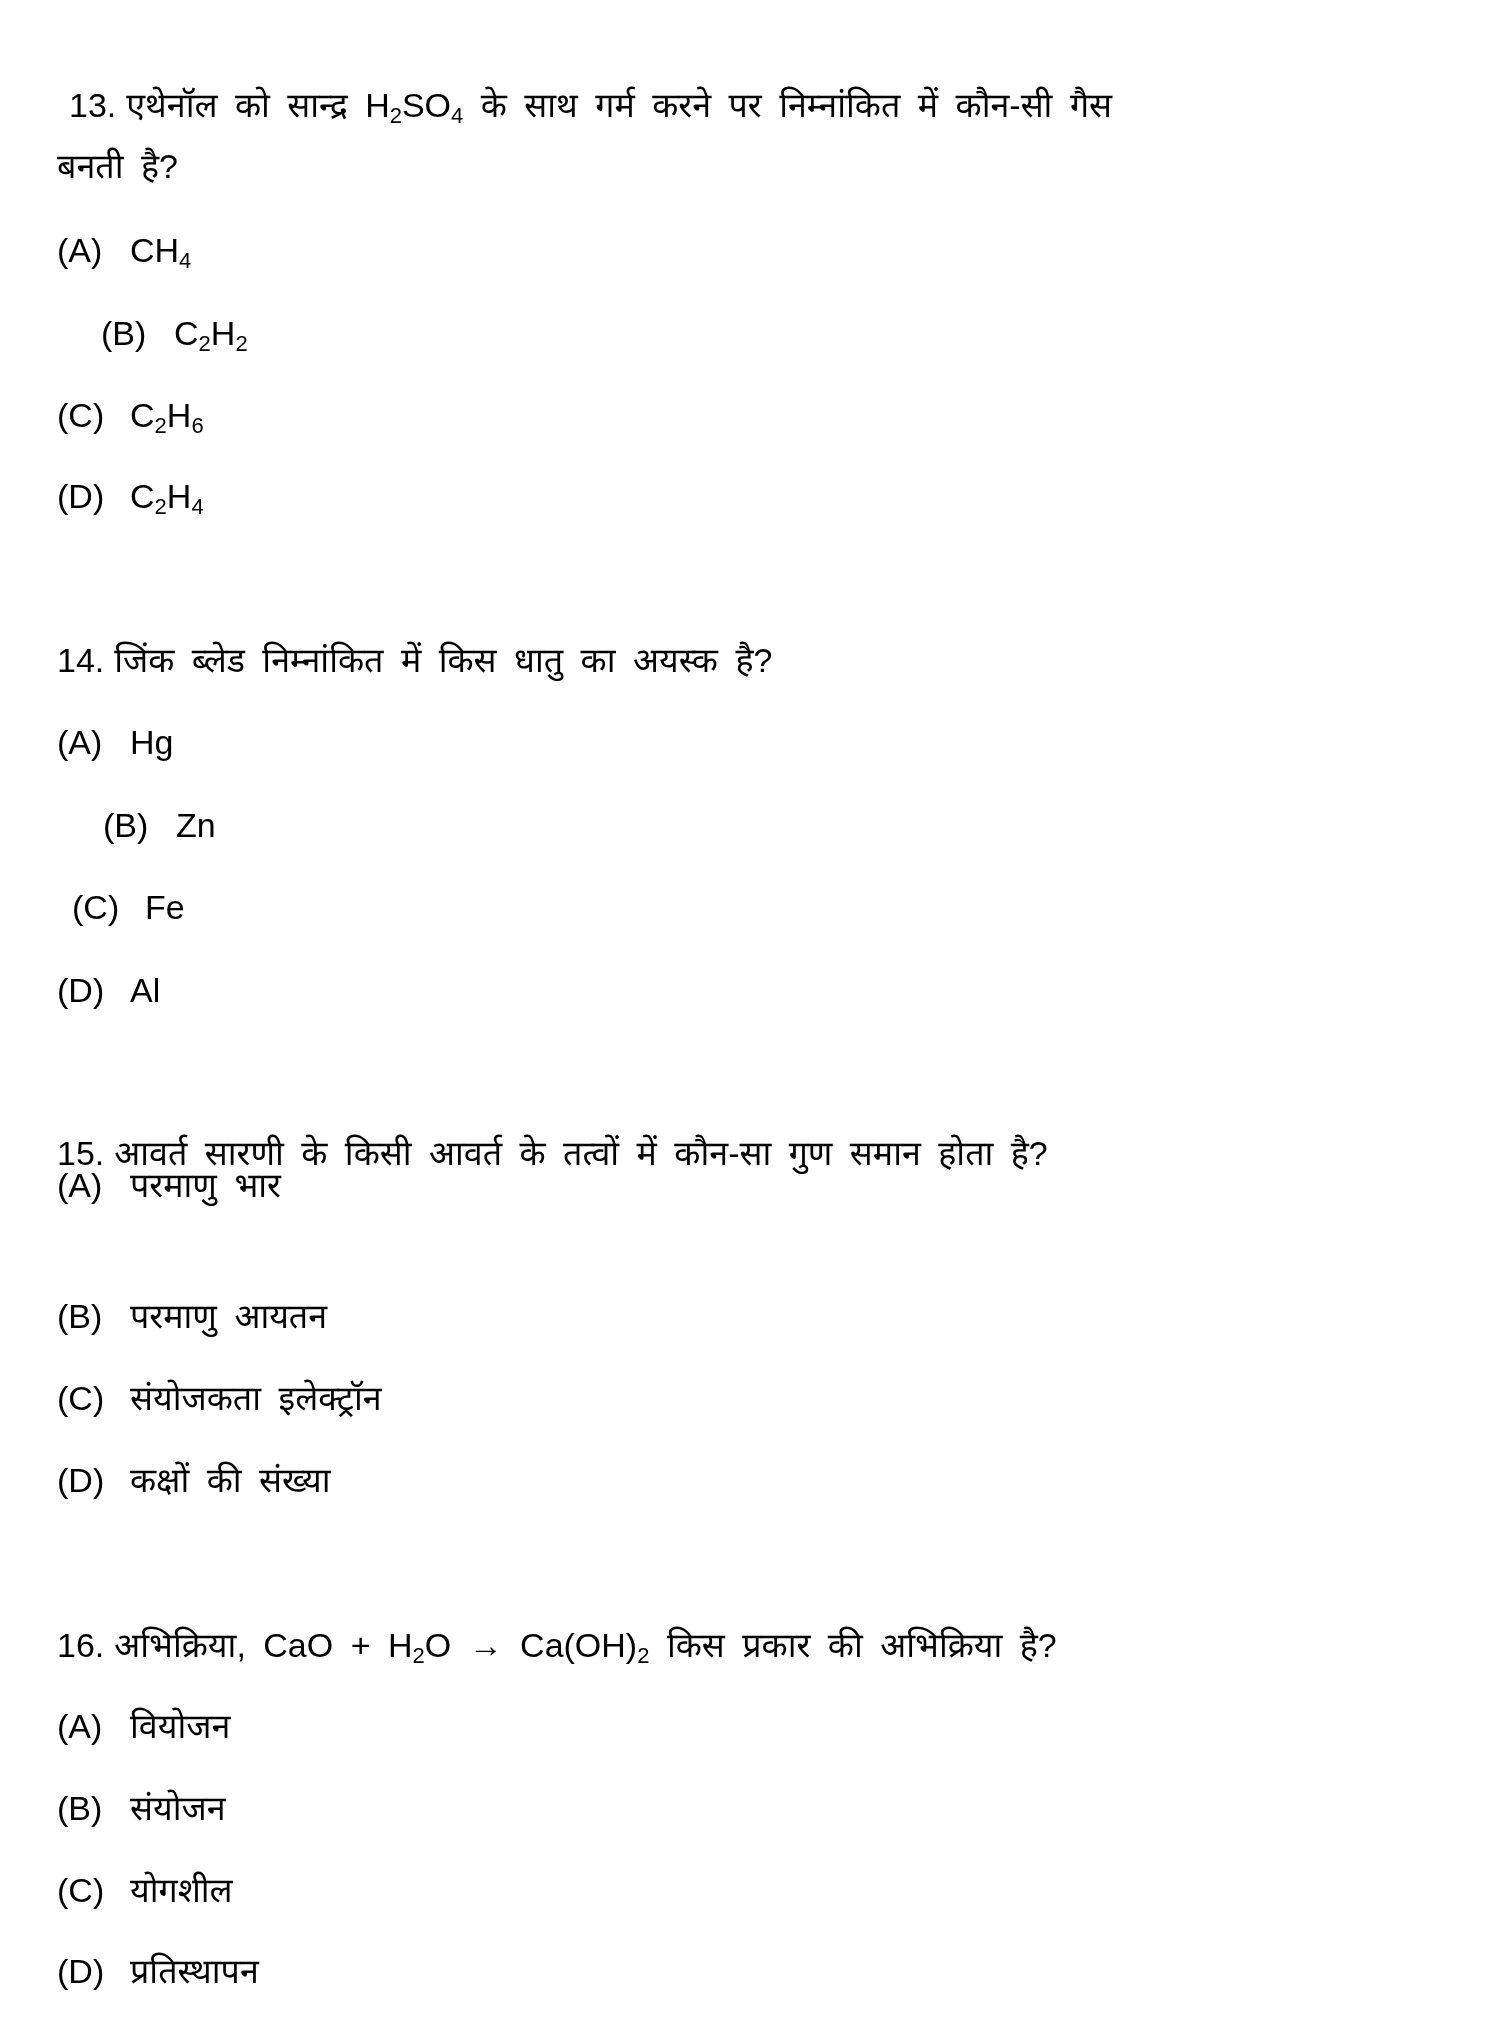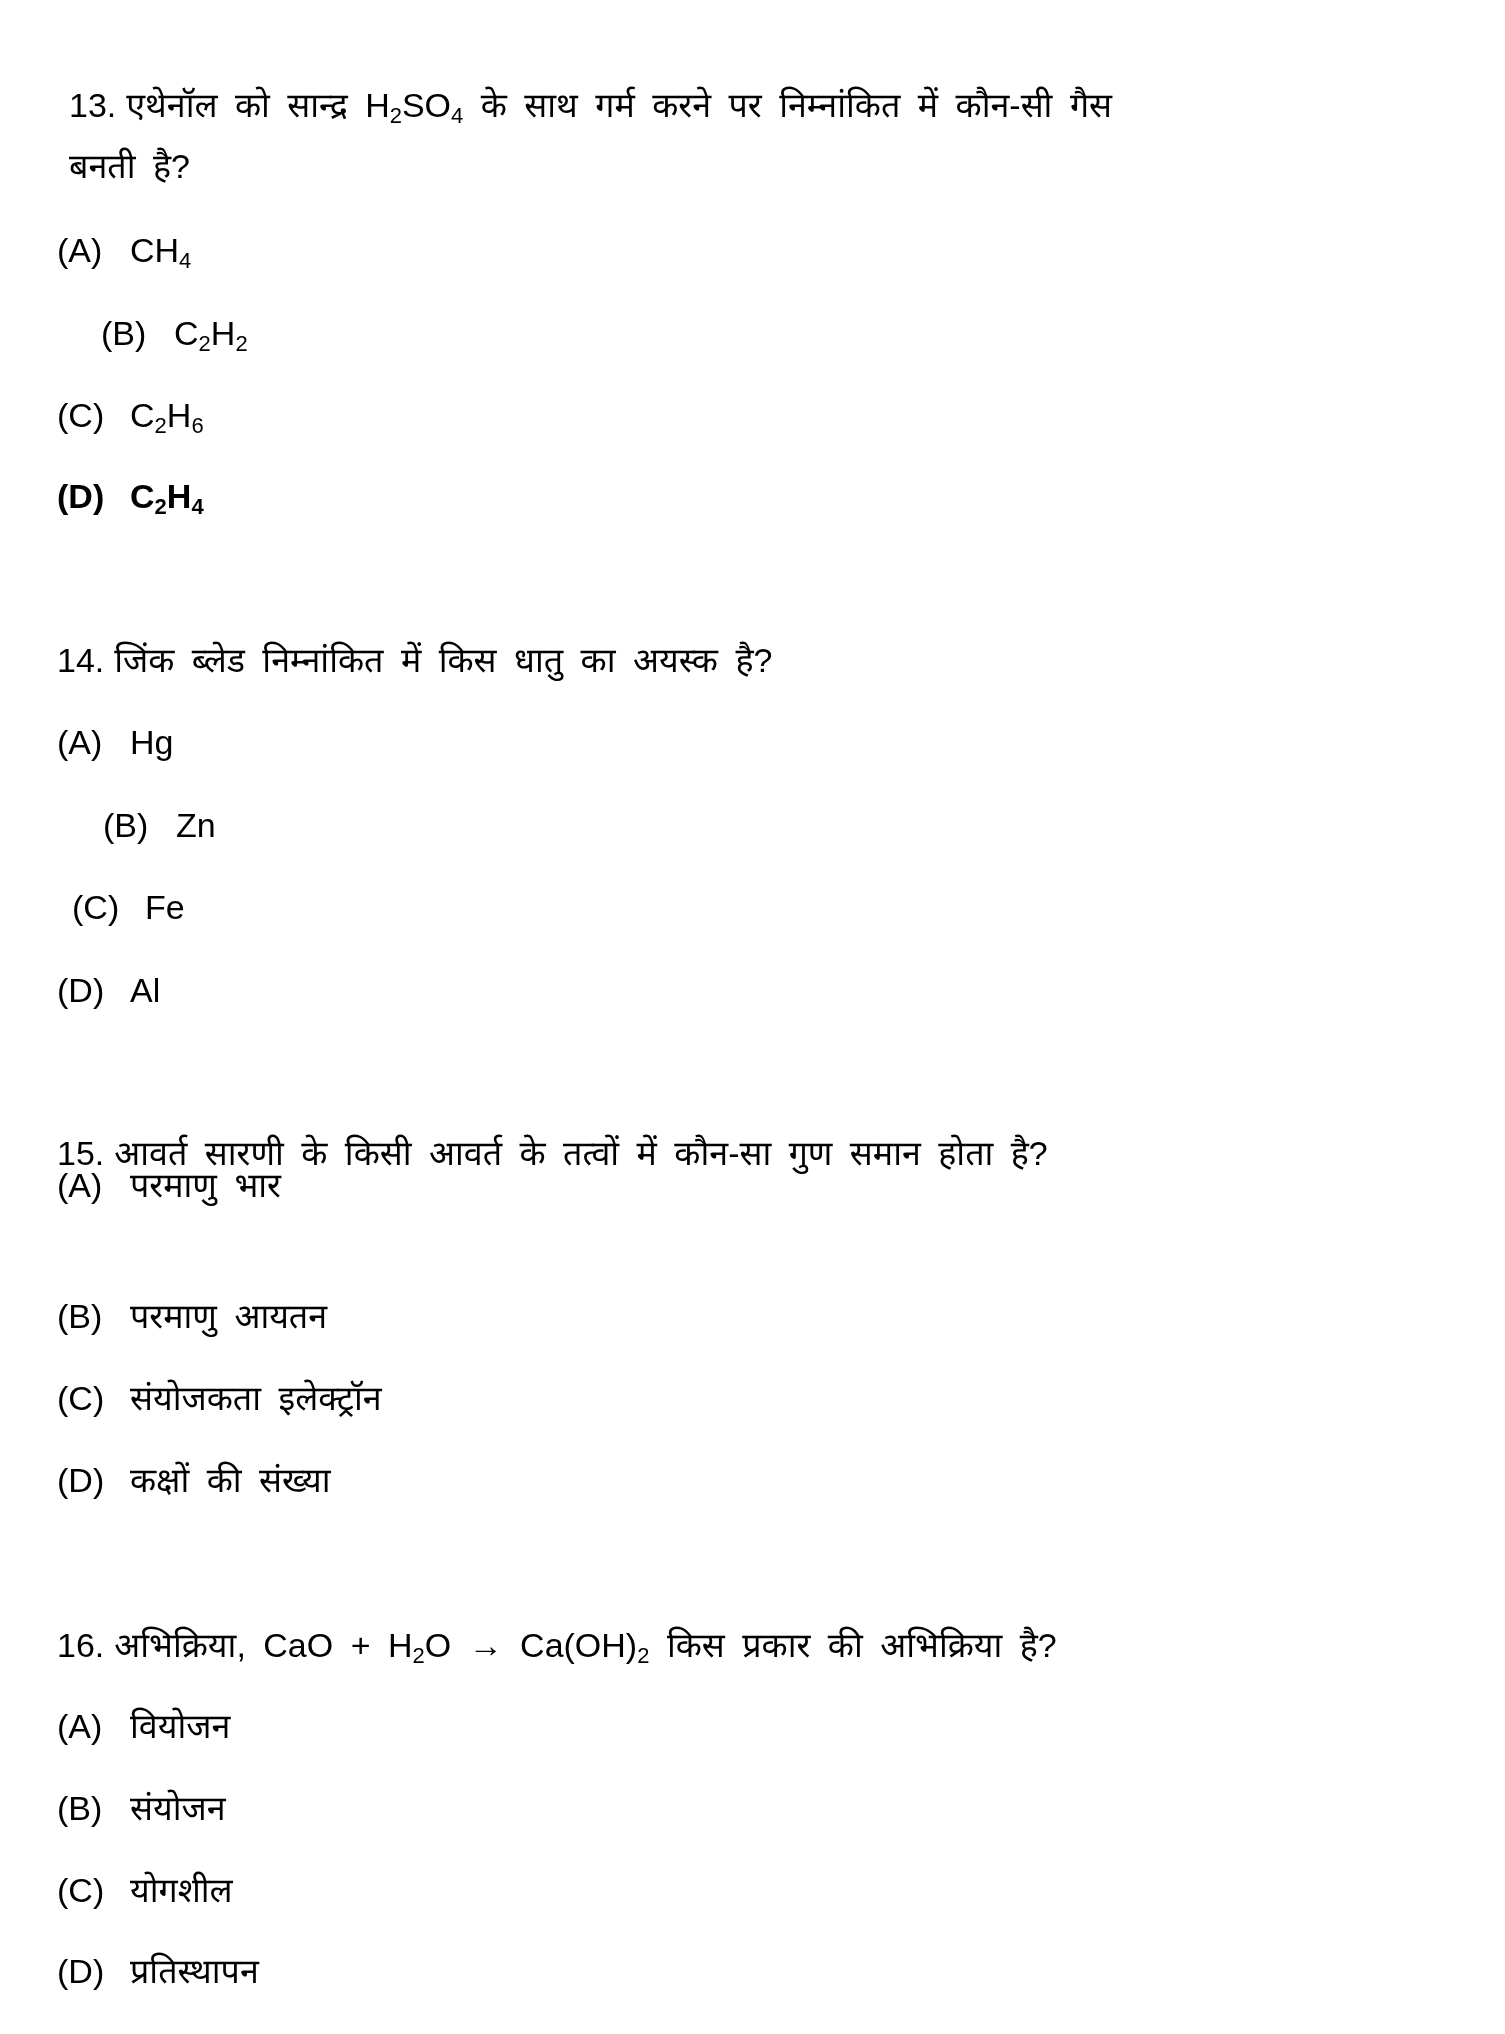--- a/index.html
+++ b/index.html
@@ -33,32 +33,32 @@
     vertical-align: -6px;
   }
 </style>
 </head>
 <body>
 
 <div>
   <div class="line" style="top:88px;margin-left:12px;">
     <span class="qnum">13.</span><span>एथेनॉल को सान्द्र H</span><sub>2</sub><span>SO</span><sub>4</sub><span> के साथ गर्म करने पर निम्नांकित में कौन-सी गैस</span>
   </div>
-  <div class="line" style="top:149px;margin-left:12px;">बनती है?</div>
+  <div class="line" style="top:149px;">बनती है?</div>
 
   <div class="line" style="top:233px;">
     <span class="opt-label">(A)</span><span class="opt-text"><span>CH</span><sub>4</sub></span>
   </div>
   <div class="line" style="top:316px;margin-left:44px;">
     <span class="opt-label">(B)</span><span class="opt-text"><span>C</span><sub>2</sub><span>H</span><sub>2</sub></span>
   </div>
   <div class="line" style="top:398px;">
     <span class="opt-label">(C)</span><span class="opt-text"><span>C</span><sub>2</sub><span>H</span><sub>6</sub></span>
   </div>
-  <div class="line" style="top:479px;font-weight:bold;">
+  <div class="line" style="top:479px;">
     <span class="opt-label">(D)</span><span class="opt-text"><span>C</span><sub>2</sub><span>H</span><sub>4</sub></span>
   </div>
 </div>
 
 <div>
   <div class="line" style="top:643px;">
     <span class="qnum">14.</span><span>जिंक ब्लेड निम्नांकित में किस धातु का अयस्क है?</span>
   </div>
   <div class="line" style="top:725px;">
     <span class="opt-label">(A)</span><span class="opt-text">Hg</span>

